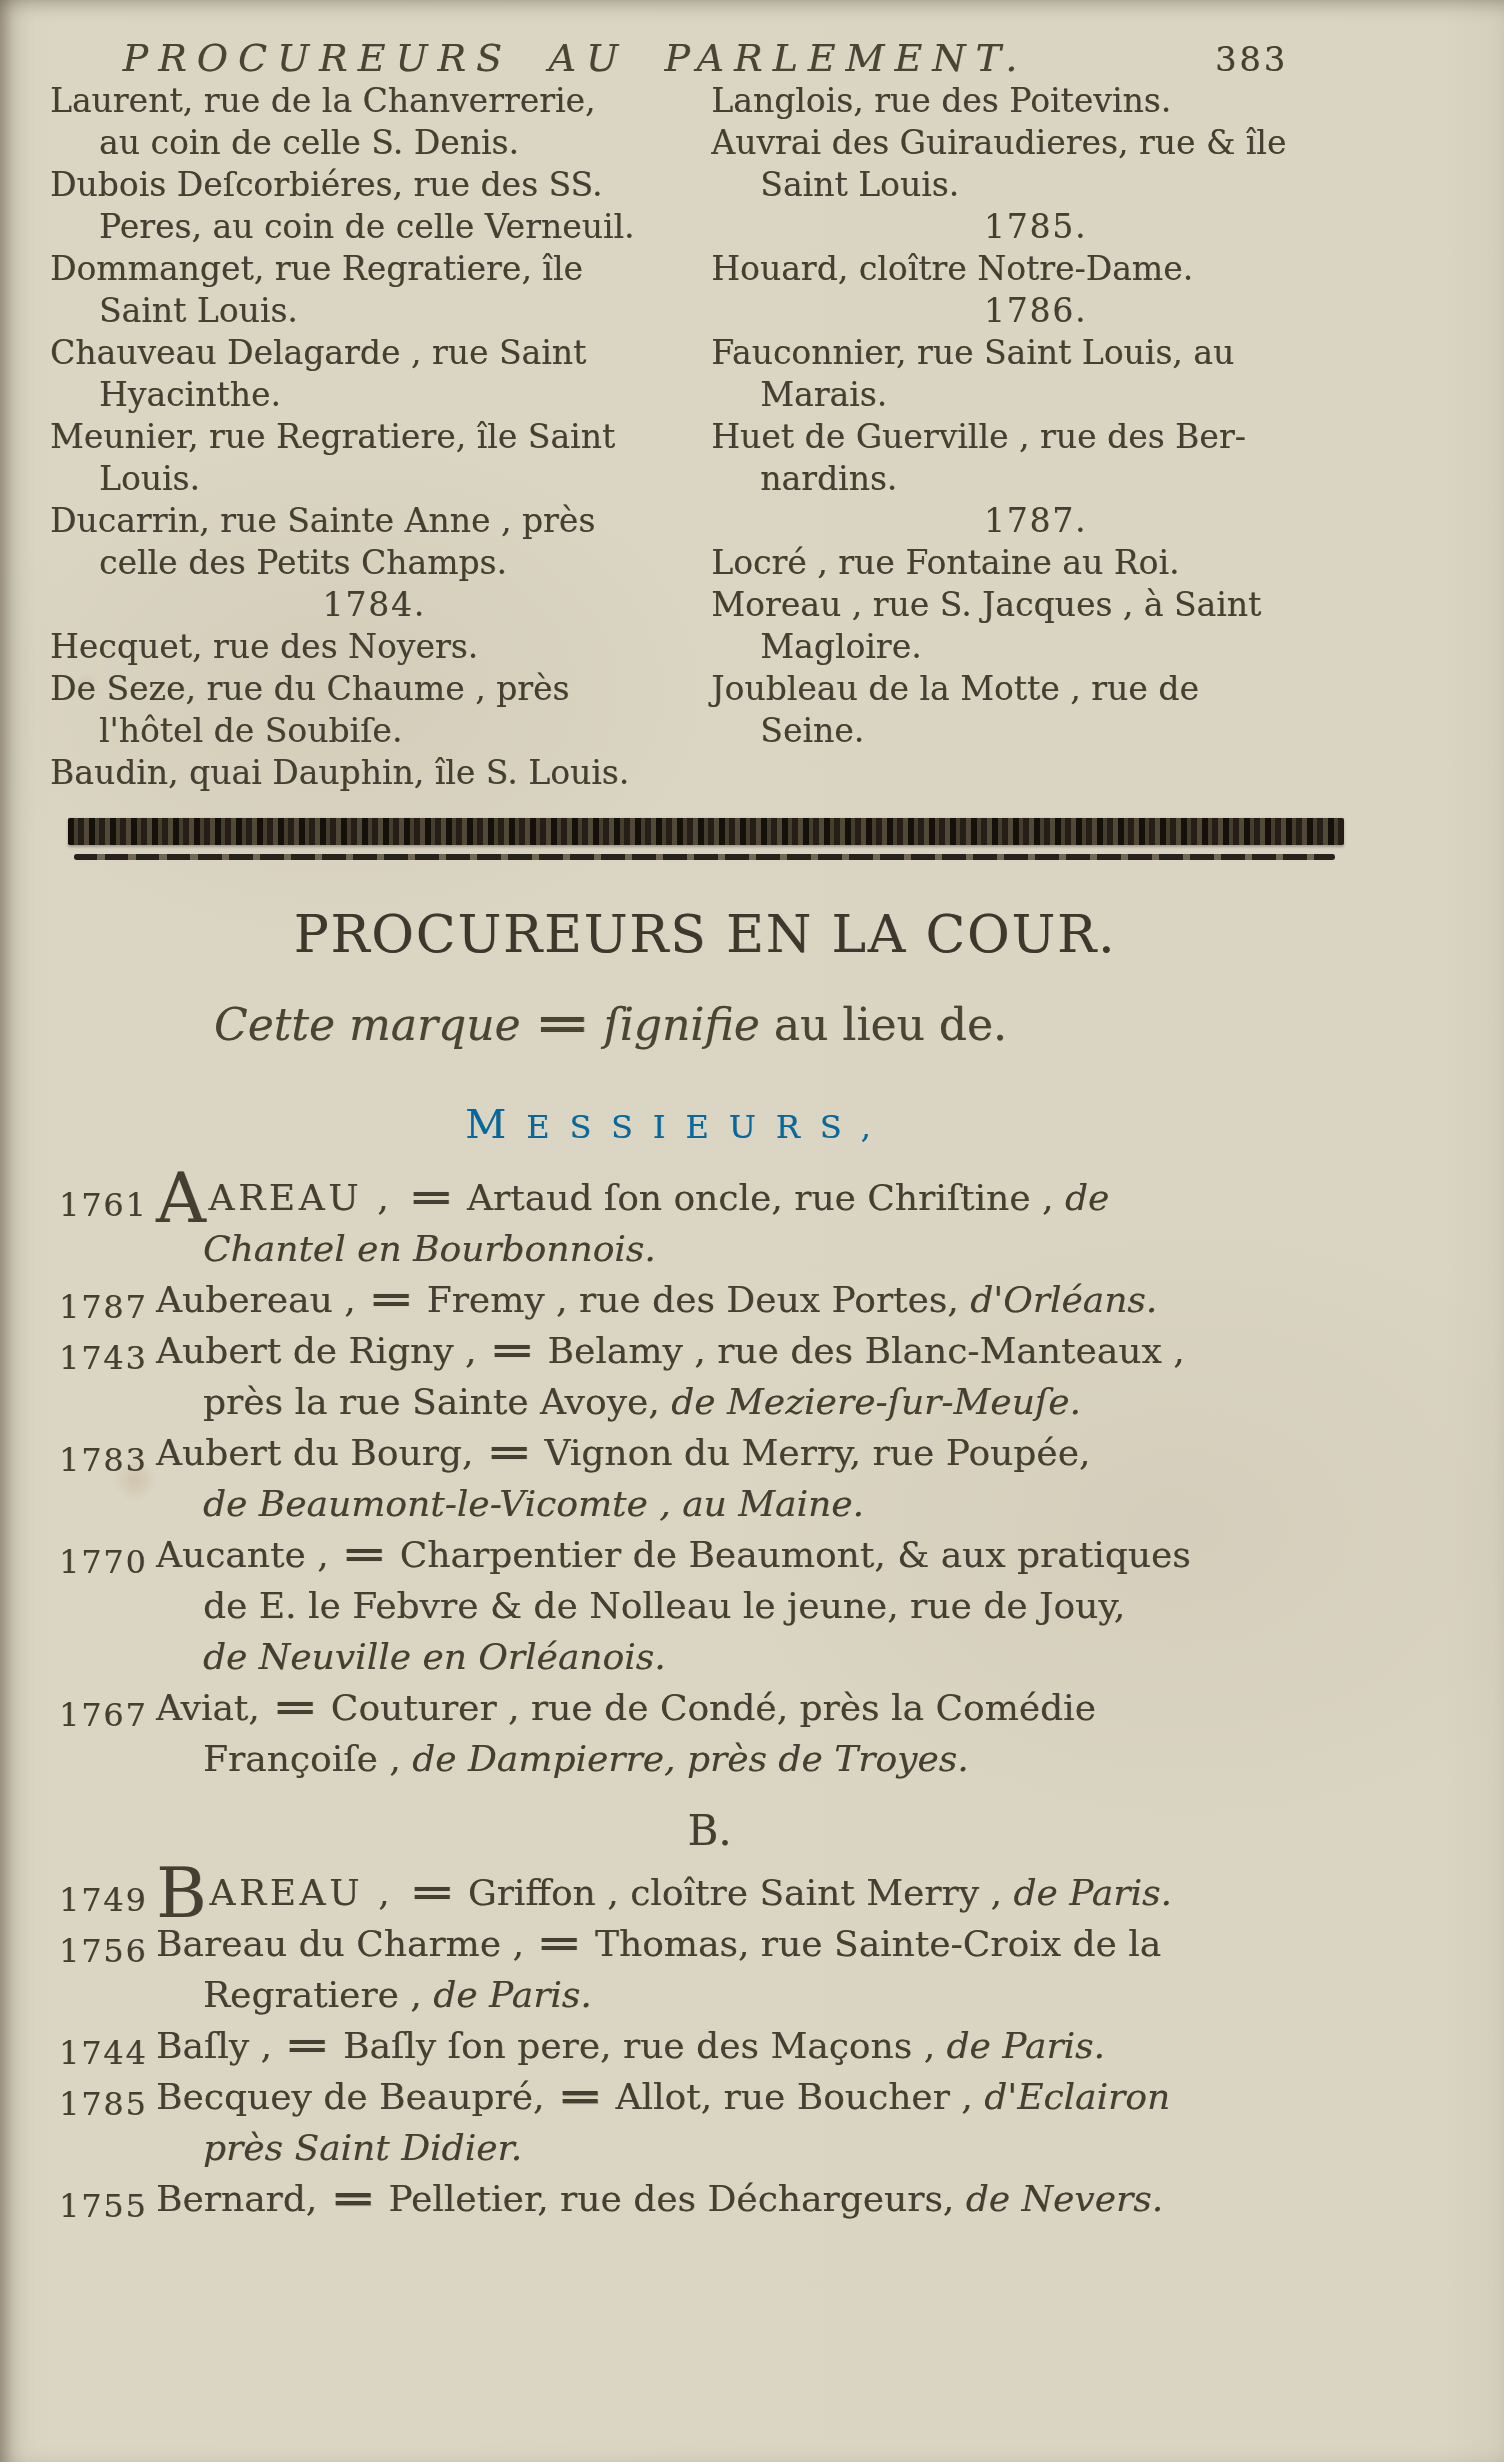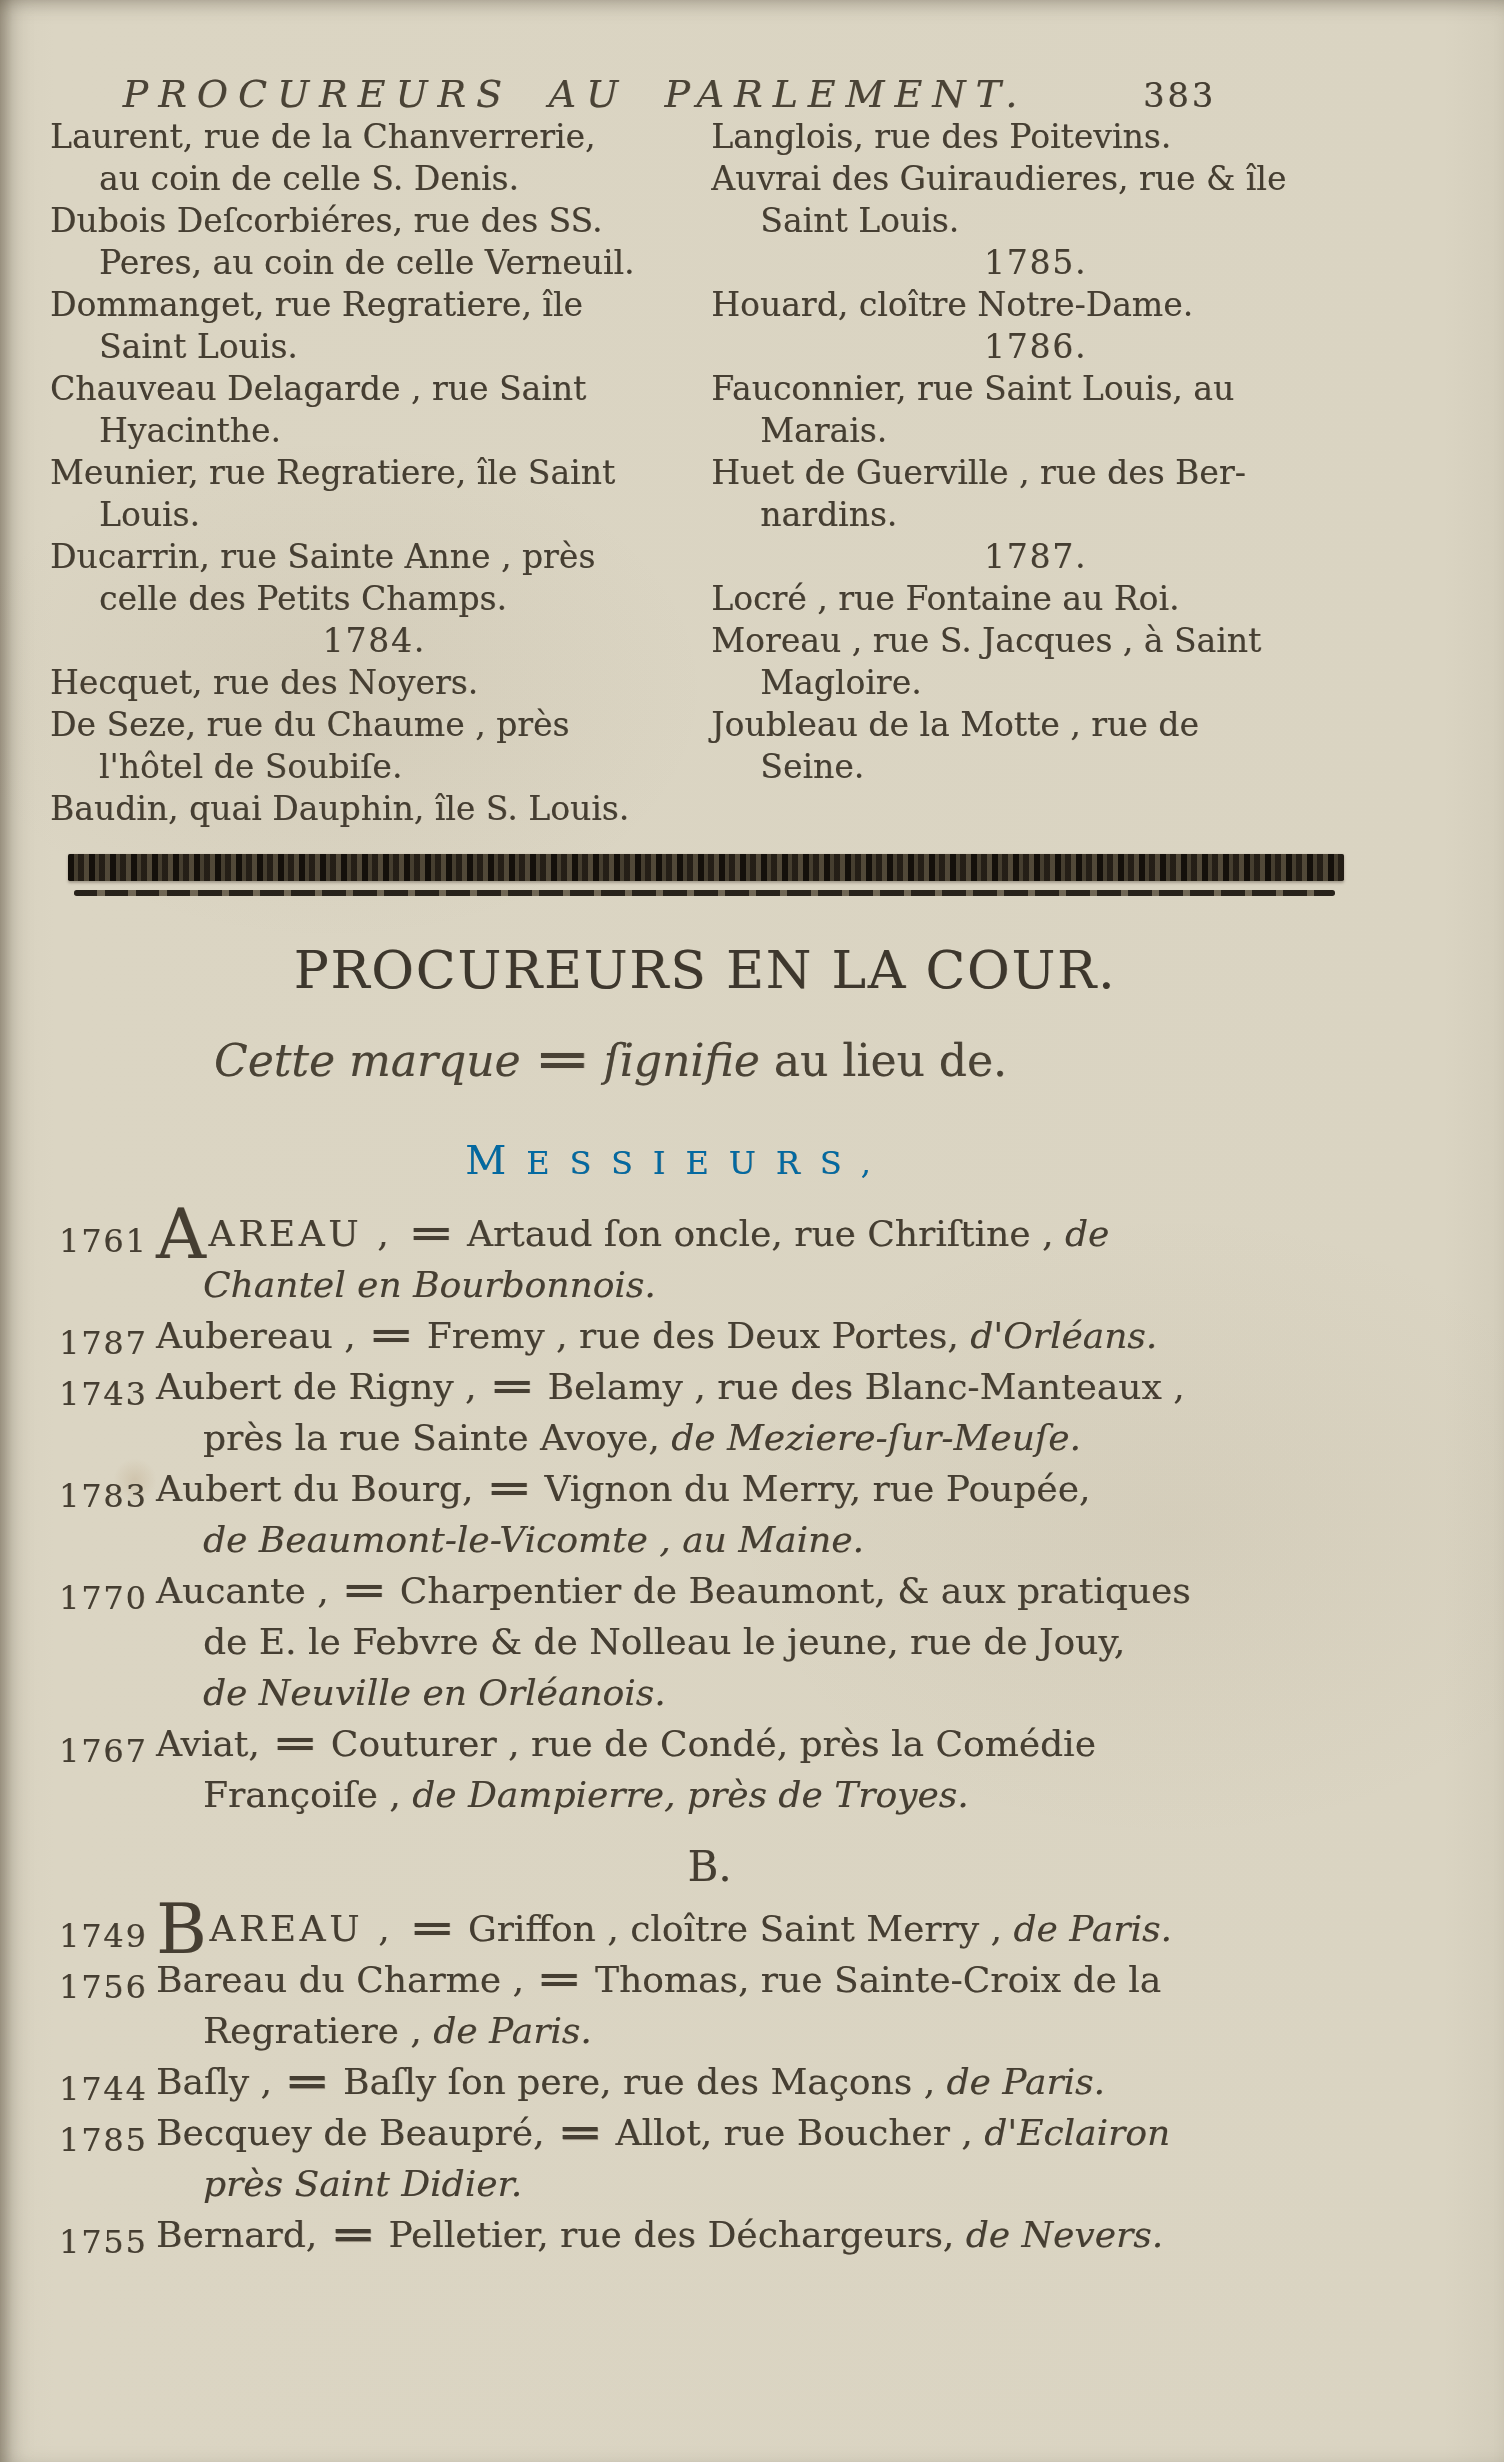--- a/index.html
+++ b/index.html
@@ -20,23 +20,22 @@
     padding:36px 0 0 50px;
     width:1310px;
     text-shadow:0.4px 0.4px 0.6px rgba(70,60,45,0.45);
   }
   
   .running-head{display:flex;align-items:baseline;}
   .h-title{
     flex:1;text-align:center;font-style:italic;
     font-size:38px;letter-spacing:10px;word-spacing:14.4px;
     color:#4a4336;
-    margin-top:36px;
   }
-  .h-page{width:217px;text-align:left;padding-left:43px;font-size:34px;letter-spacing:2.7px;}
+  .h-page{width:217px;text-align:center;padding-left:43px;font-size:34px;letter-spacing:2.7px;}
   
   .directory{display:flex;gap:12.6px;font-size:33px;line-height:42px;}
   .pcol{width:649px;}
   .dline.first{padding-left:0;}
   .dline.cont{padding-left:49px;}
   .dline.year{text-align:center;letter-spacing:1.8px;}
   
   .divider-thick{
     height:27px;margin:23.5px 16px 0 18px;border-radius:1.8px;
     background:

